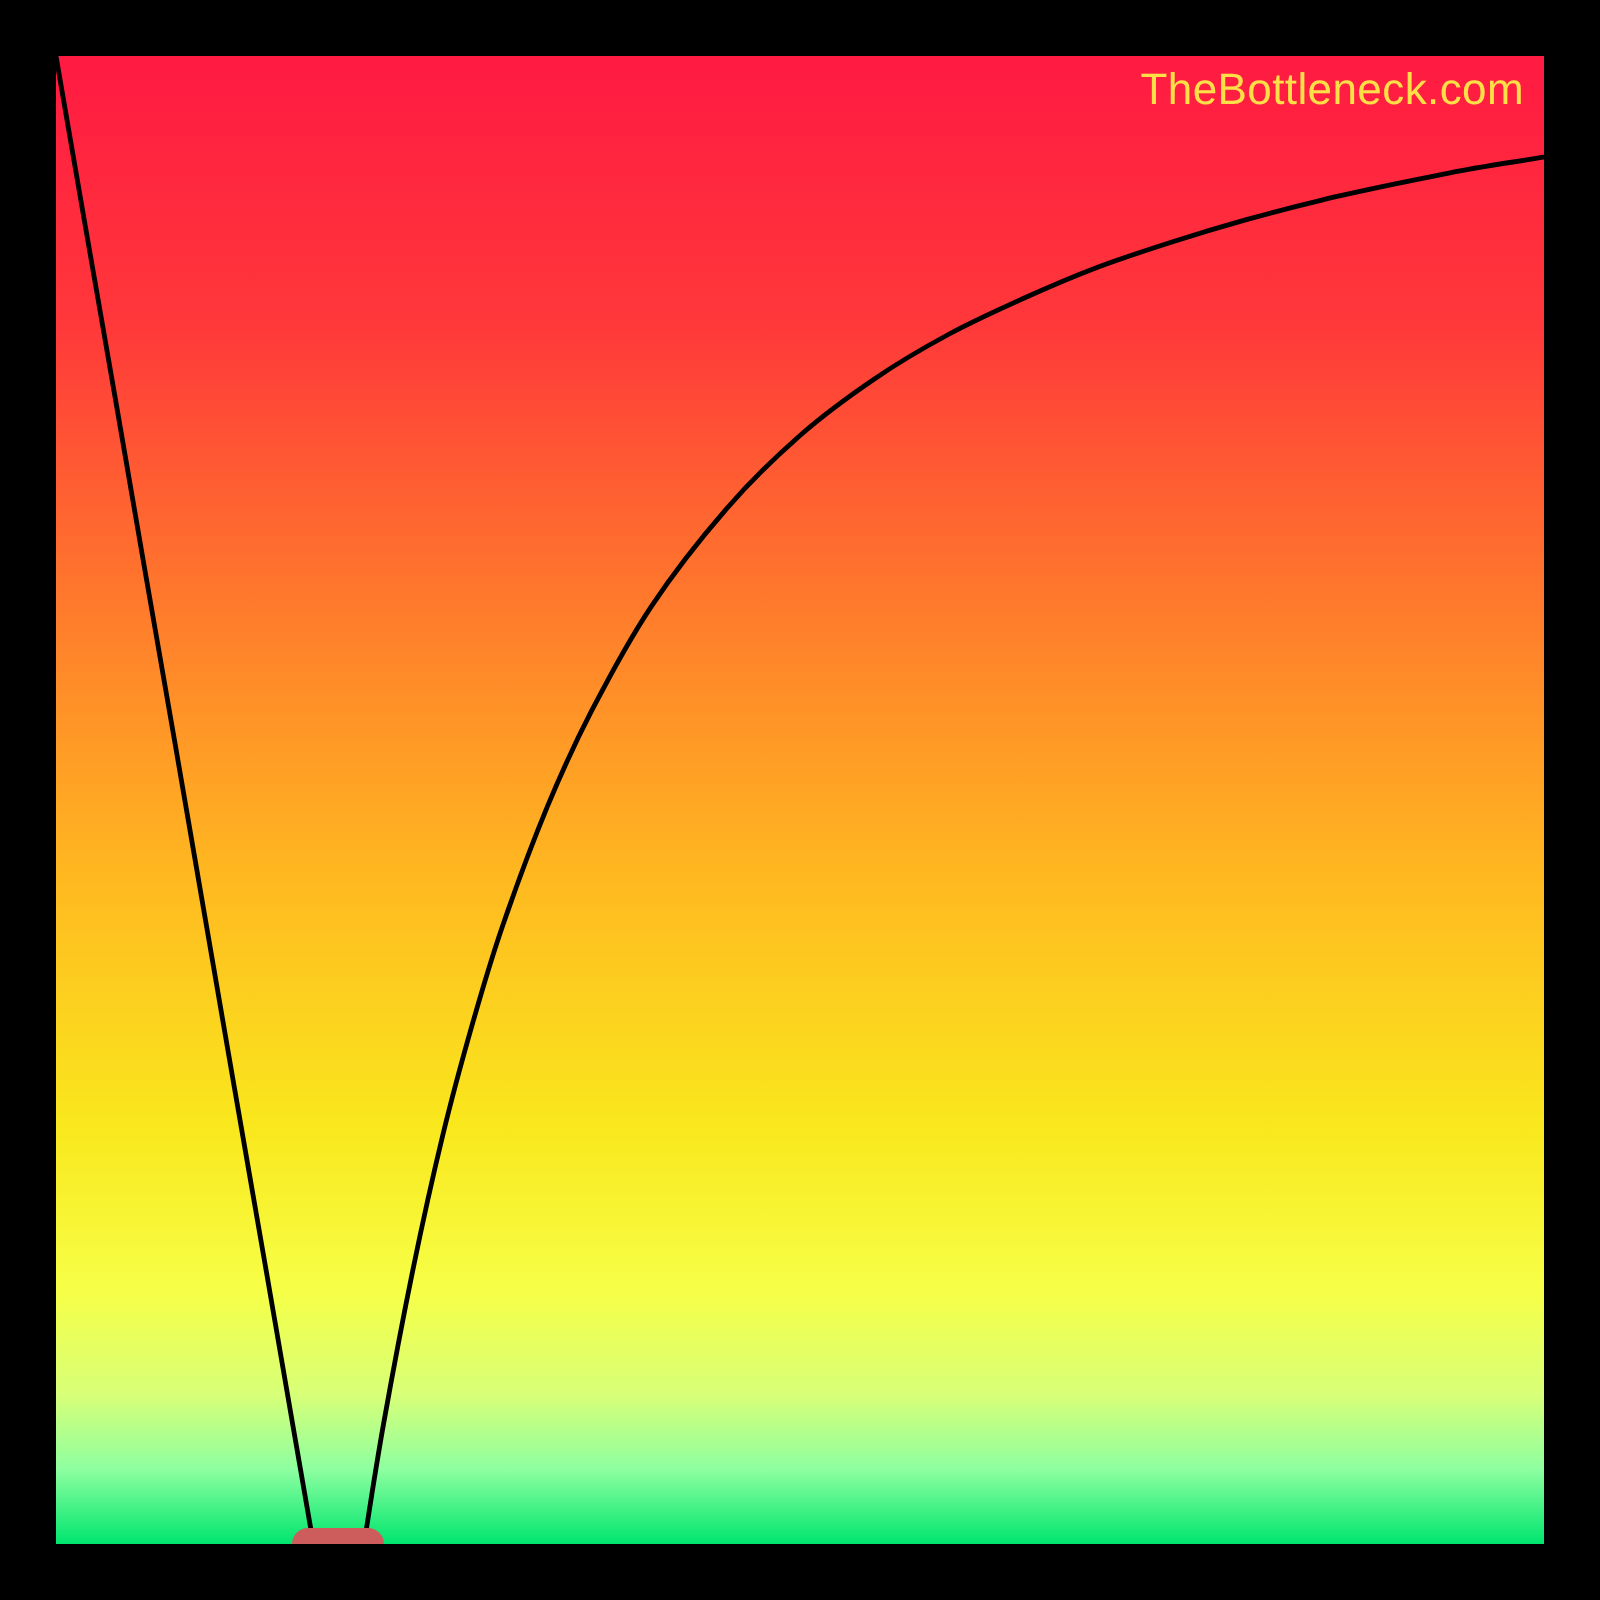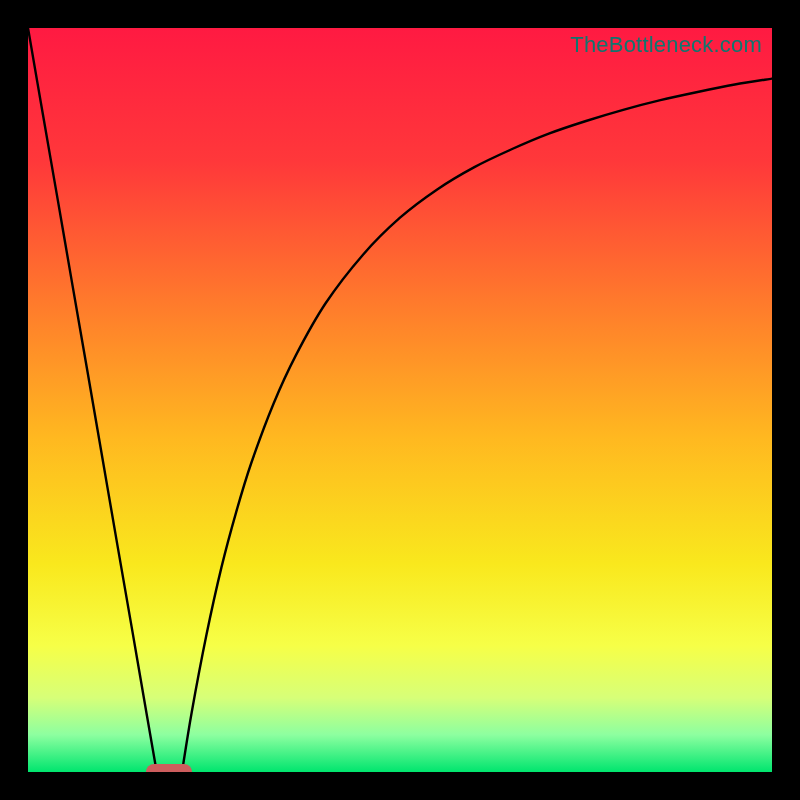--- a/index.html
+++ b/index.html
@@ -26,21 +26,21 @@
     overflow: hidden;
   }
   .gradient {
     position: absolute;
     inset: 0;
   }
   .watermark {
     position: absolute;
     top: 4px;
     right: 10px;
-    color: #0f766e;
+    color: #fde047;
     font-size: 22px;
     font-weight: 500;
     letter-spacing: 0.2px;
     user-select: none;
   }
   svg.curve {
     position: absolute;
     inset: 0;
   }
   .marker {

